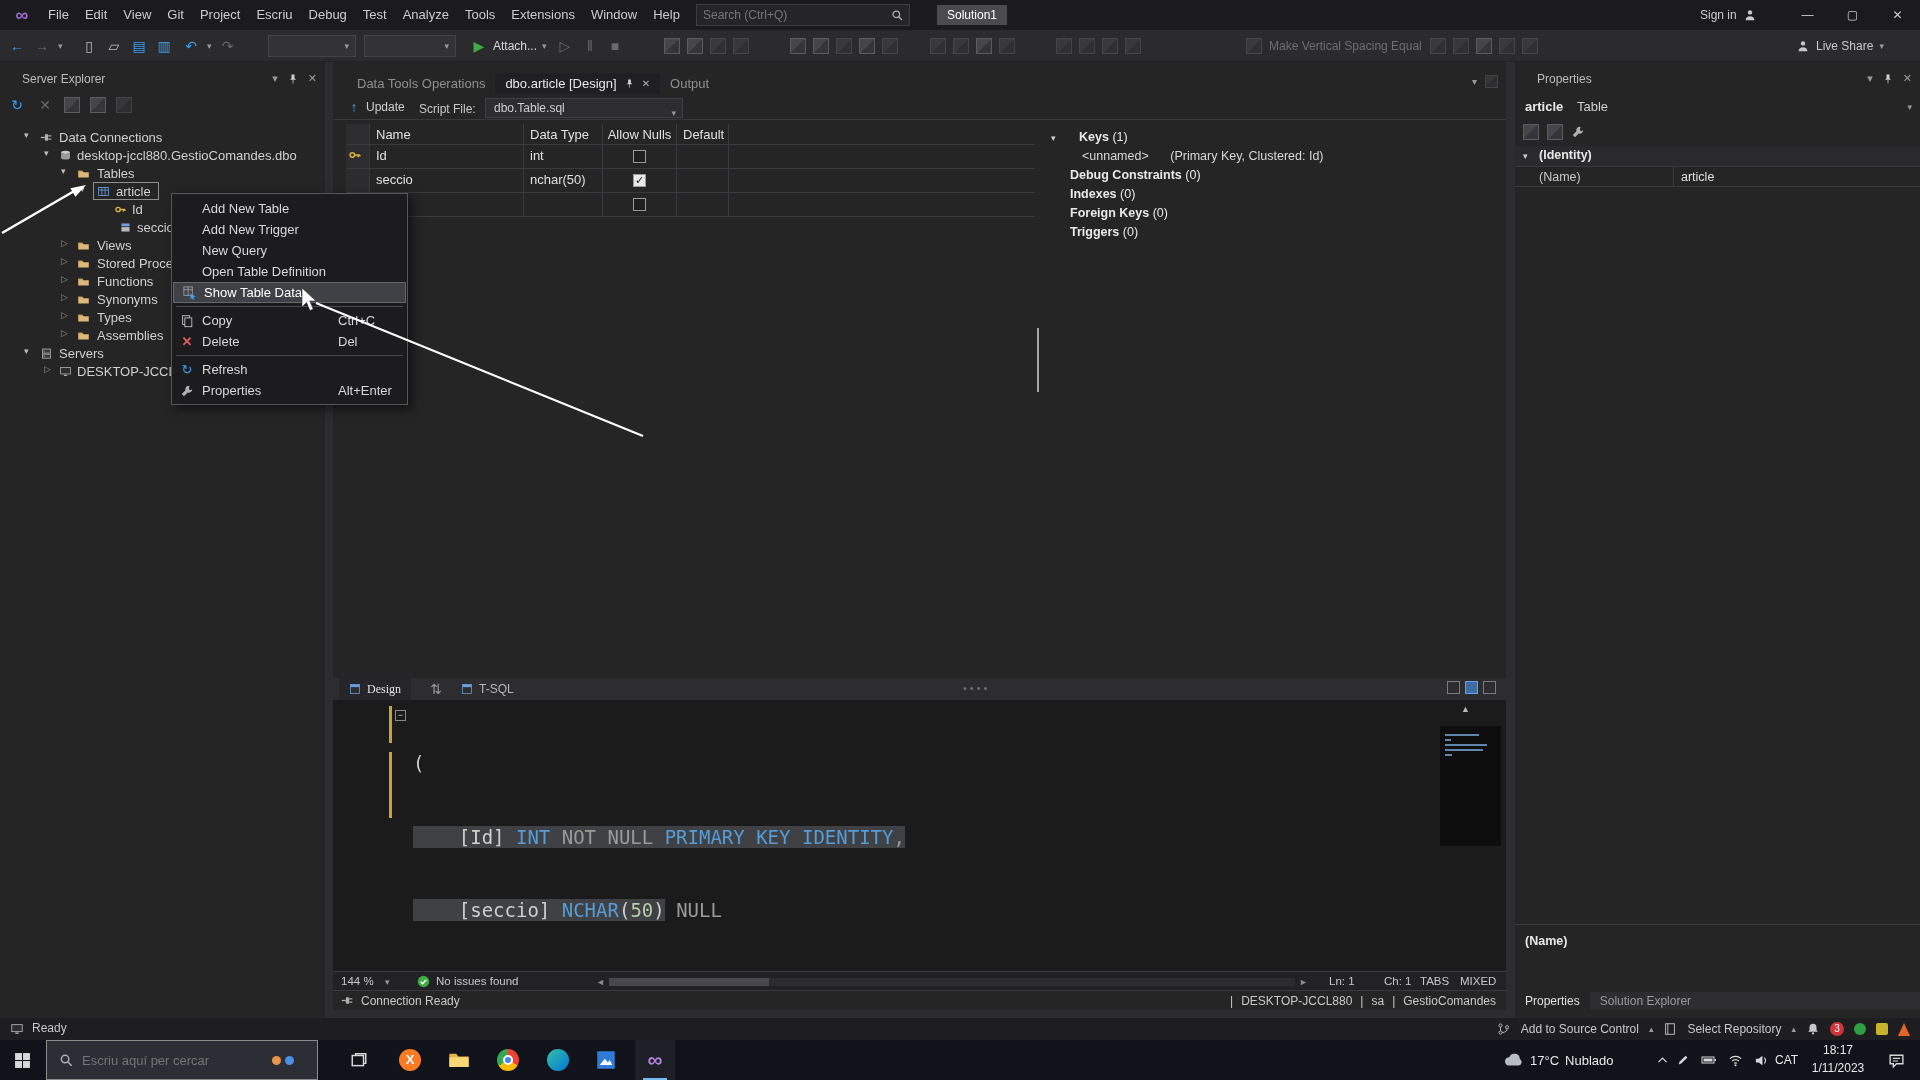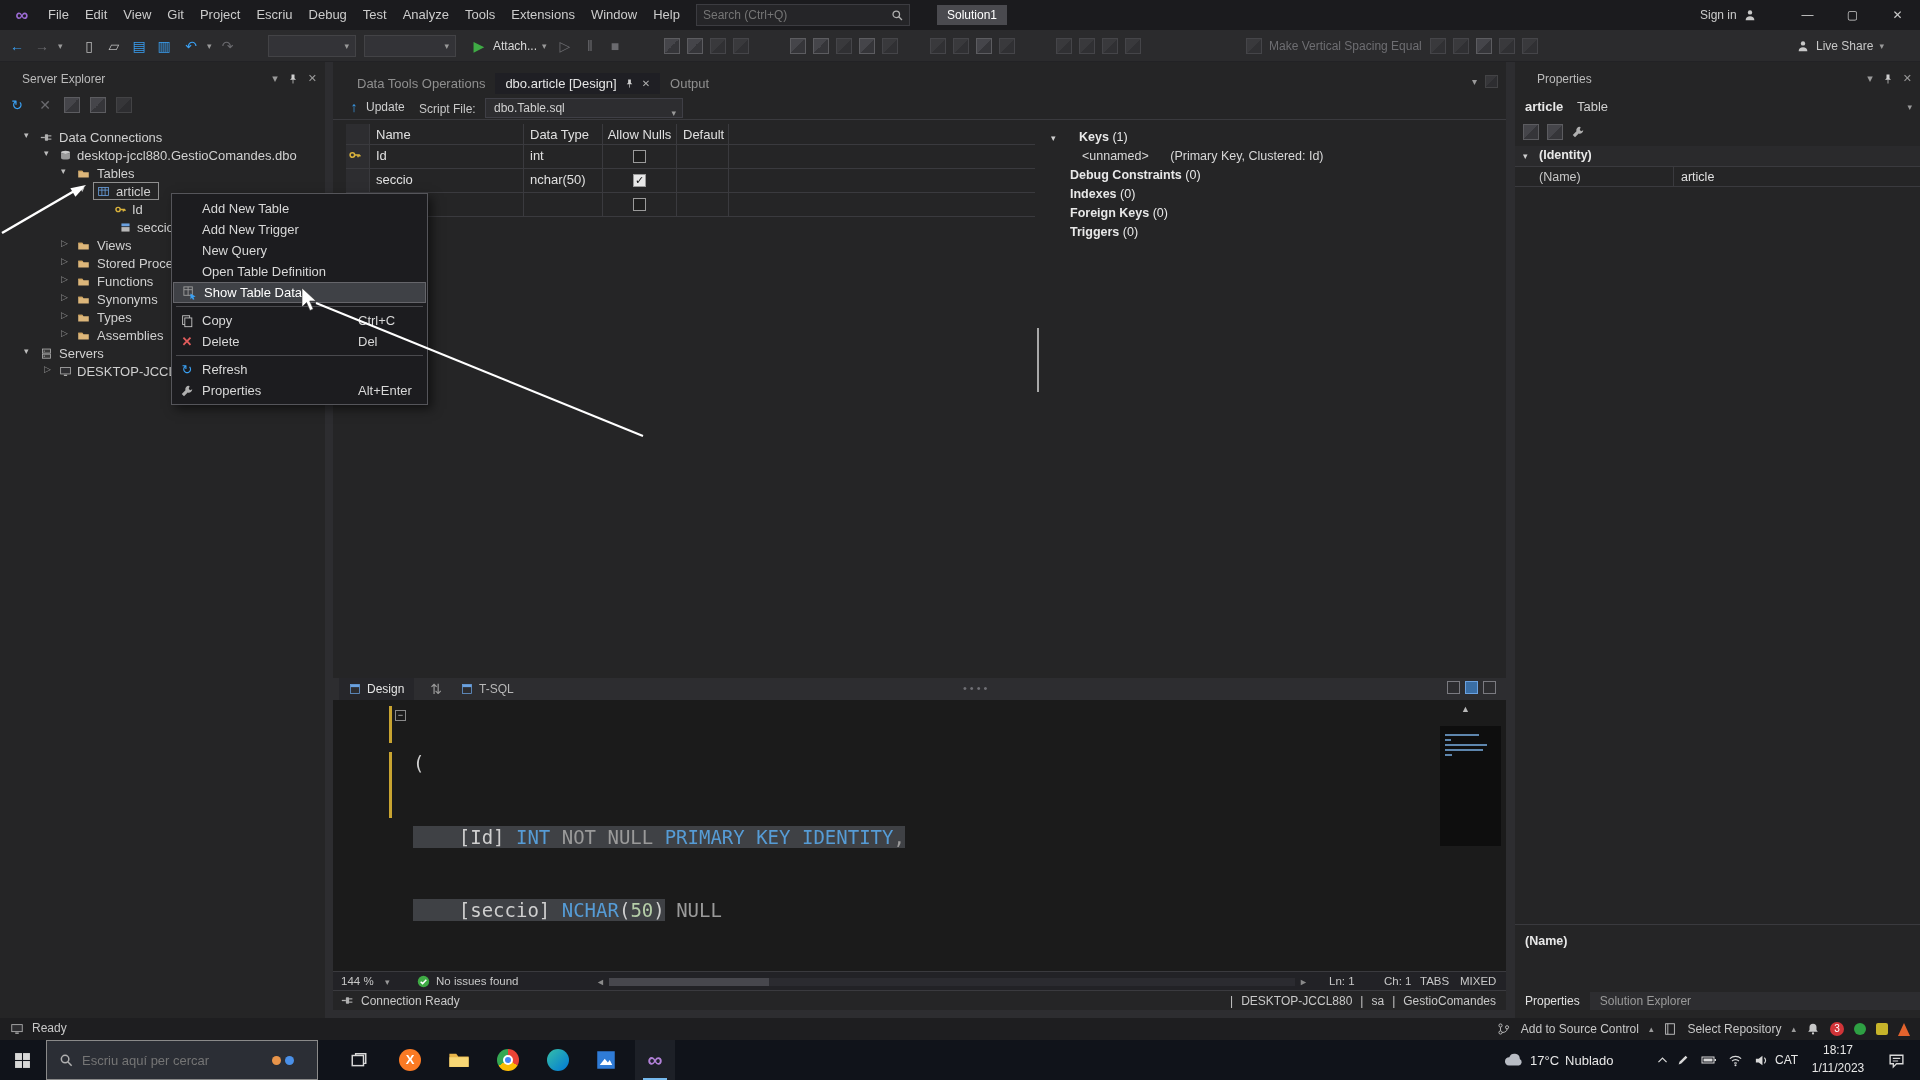--- a/index.html
+++ b/index.html
@@ -84,21 +84,21 @@
   
   .krow { position:absolute; height:17px; font-size:12.5px; color:#e8e8e8; white-space:nowrap; }
   .krow b { font-weight:bold; }
   .kexp { position:absolute; font-size:9px; color:#cfcfcf; }
 
   .vsplit { position:absolute; left:704px; top:266px; width:2px; height:64px; background:#a8a8a8; }
 
   
   .btabs { position:absolute; top:616px; left:0; right:0; height:22px; background:#2d2d30; }
   .btab { position:absolute; top:0; height:22px; display:flex; align-items:center; gap:6px; padding:0 10px; font-size:12px; color:#b8b8b8; }
-  .btab.active { background:#26262a; color:#e4e4e4; }
+  .btab.active { background:#26262a; color:#e4e4e4;font-family:Liberation Serif, serif; }
   .gripdots { position:absolute; left:630px; top:620px; color:#6f6f74; font-size:11px; letter-spacing:3px; }
   .bticons { position:absolute; right:10px; top:619px; display:flex; gap:5px; }
   .bticons .bx { width:13px; height:13px; border:1px solid #7a7a80; }
   .bticons .bx.blue { background:#3a6ea5; border-color:#6aa1e0; }
 
   .codearea { position:absolute; top:638px; left:0; right:0; height:271px; background:#1b1b1b; }
   .chgbar { position:absolute; left:56px; width:3px; background:#c8a431; }
   .collapse { position:absolute; left:62px; top:10px; width:11px; height:11px; border:1px solid #8a8a8a;
     color:#cccccc; font-size:9px; line-height:9px; text-align:center; }
   .code { position:absolute; left:80px; top:2px; font-family:"DejaVu Sans Mono","Liberation Mono",monospace;
@@ -148,21 +148,21 @@
   .tsearchbox input { background:transparent; border:0; outline:0; color:#d5d5d5; font-size:13px; width:190px; margin-left:8px;
     font-family:"Liberation Sans",sans-serif; }
   .vsunder { position:absolute; left:643px; top:38px; width:24px; height:2px; background:#76b9ed; }
   .weather { position:absolute; left:1502px; top:0; height:40px; display:flex; align-items:center; gap:6px; font-size:13px; }
   .tray { position:absolute; left:1676px; top:0; height:40px; display:flex; align-items:center; gap:11px; }
   .lang { position:absolute; left:1775px; top:0; height:40px; line-height:40px; font-size:12px; }
   .clock { position:absolute; left:1806px; top:0; width:64px; height:40px; font-size:12px; text-align:center; }
   .clock div { line-height:16px; margin-top:2px; }
 
   
-  .cmenu { position:absolute; left:171px; top:193px; width:257px; height:212px; background:#1c1c1f;
+  .cmenu { position:absolute; left:171px; top:193px; width:237px; height:212px; background:#1c1c1f;
     border:1px solid #55555a; box-shadow:4px 4px 10px rgba(0,0,0,.55); z-index:60; padding-top:4px;
     font-size:13px; color:#d8d8d8; }
   .mitem { height:21px; display:flex; align-items:center; }
   .mitem .mic { width:30px; display:flex; justify-content:center; align-items:center; }
   .mitem .mlabel { flex:1; }
   .mitem .msc { width:69px; }
   .mitem.hl2 { background:#3f4146; border:1px solid #65656a; margin:0 1px; height:21px; color:#ffffff; }
   .msep { height:1px; background:#4a4a4e; margin:3px 4px; }
   .red { color:#e05c5c; font-weight:bold; }
 

